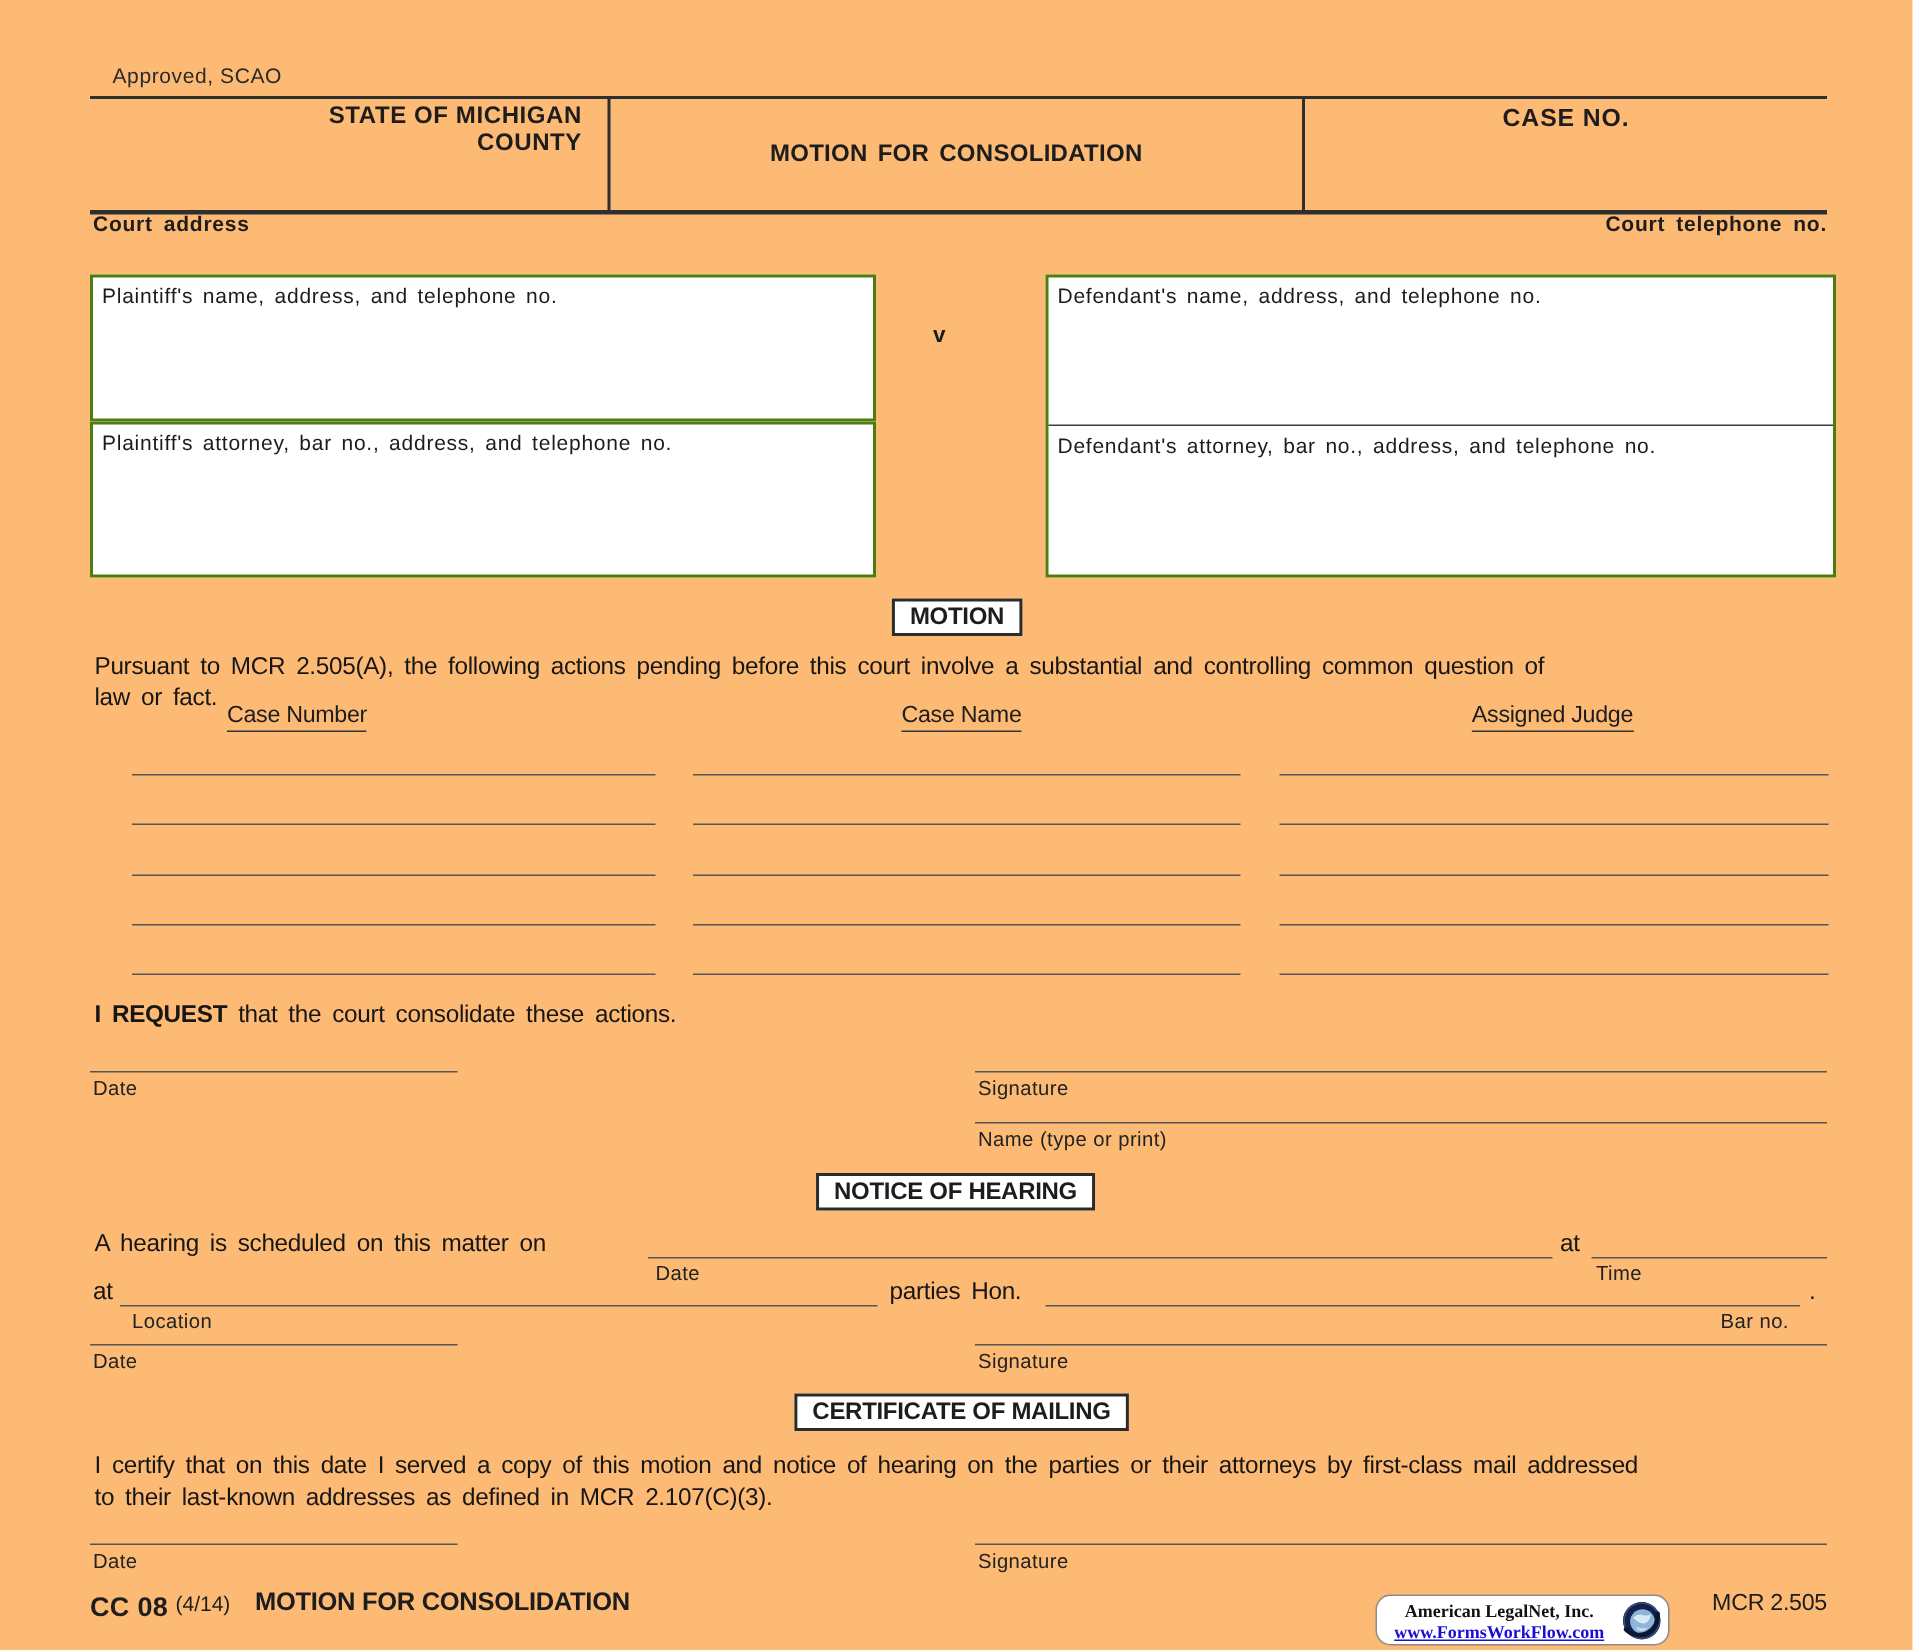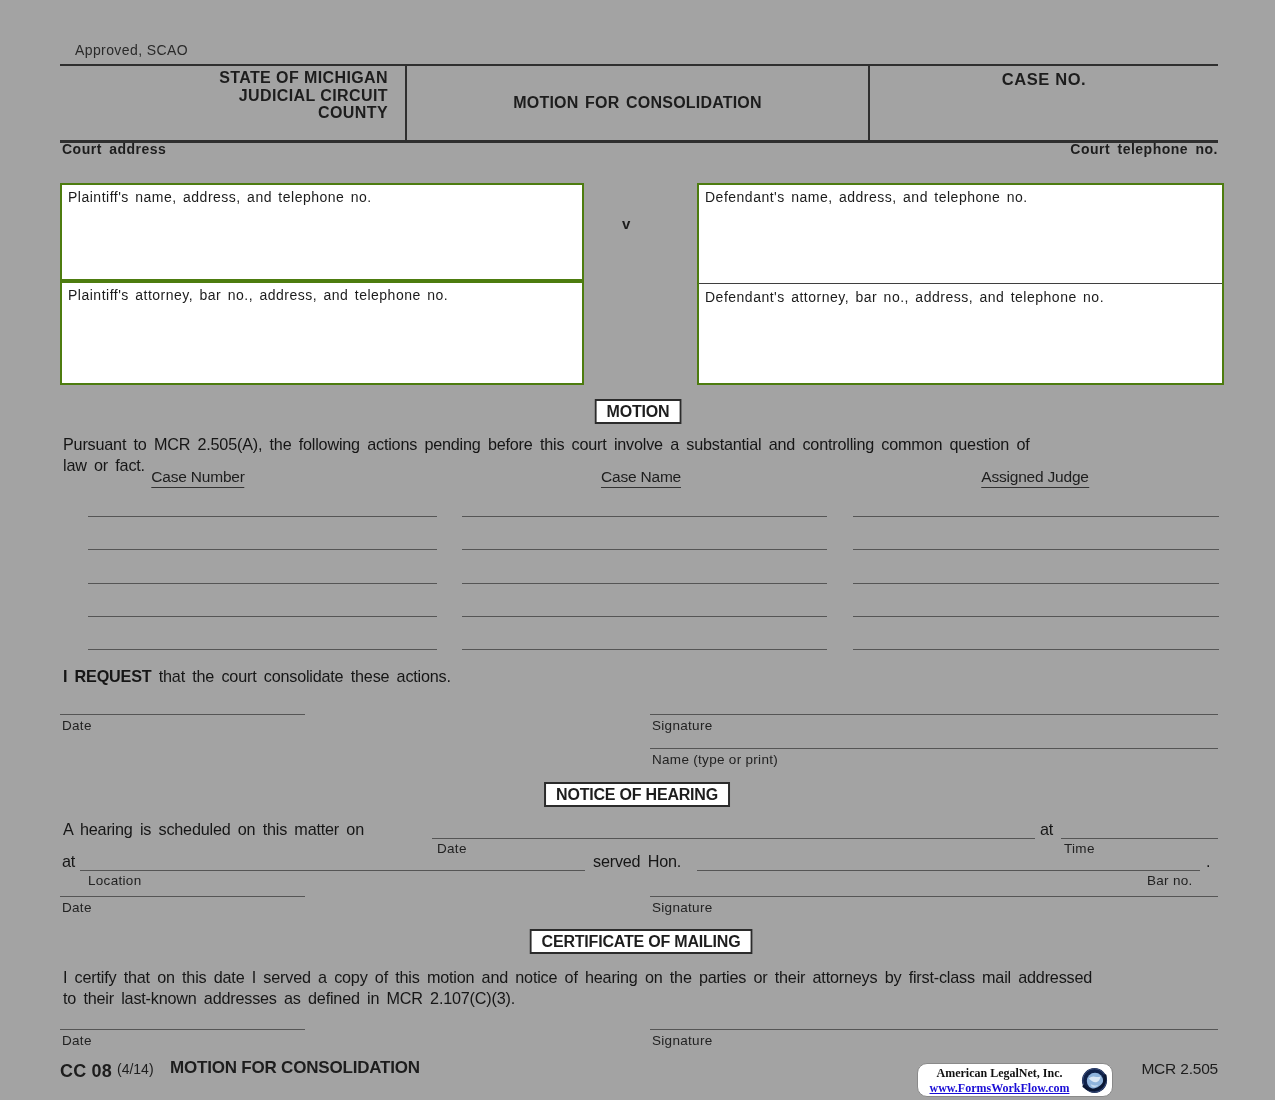--- a/index.html
+++ b/index.html
@@ -1,16 +1,16 @@
 <!DOCTYPE html>
 <html><head>
 <meta charset="utf-8">
 <style>
   html,body{margin:0;padding:0;background:#ffffff;}
-  .page{position:relative;width:1275px;height:1100px;background:#a3a3a3;overflow:hidden;
+  .page{position:relative;width:1275px;height:1100px;background:#fdba74;overflow:hidden;
         font-family:"Liberation Sans",sans-serif;color:#1d1d1d;}
   .abs{position:absolute;}
   .b{font-weight:bold;}
   .small-note{font-size:14px;letter-spacing:0.4px;color:#2a2a2a;}
   .hline{position:absolute;height:0;border-top:1.6px solid #555;}
   .lbl{position:absolute;font-size:13.5px;letter-spacing:0.3px;color:#222;white-space:nowrap;}
   .body-text{font-size:16.2px;letter-spacing:-0.2px;word-spacing:3px;white-space:nowrap;color:#161616;}
   .head-box{position:absolute;border:2px solid #2b2b2b;padding:2px 10px 1px 10px;
             font-size:16px;font-weight:bold;letter-spacing:-0.2px;white-space:nowrap;background:#fff;}
   .party-box{position:absolute;border:2px solid #4d7c0f;background:#fff;}
@@ -38,21 +38,20 @@
 
 <div class="page">
 
   <div class="abs small-note" style="left:75px;top:42px;">Approved, SCAO</div>
 
   <div class="header-table">
     <div class="vdiv" style="left:345px;"></div>
     <div class="vdiv" style="left:808px;"></div>
     <div class="cell1">
       <div>STATE OF MICHIGAN</div>
-      <div>JUDICIAL CIRCUIT</div>
       <div>COUNTY</div>
     </div>
     <div class="cell2">
       <div>MOTION FOR CONSOLIDATION</div>
     </div>
     <div class="cell3">
       <div>CASE NO.</div>
     </div>
   </div>
   <div class="abs b" style="left:62px;top:141px;font-size:14px;letter-spacing:0.5px;word-spacing:3px;">Court address</div>
@@ -113,21 +112,21 @@
   <div class="abs body-text" style="left:63px;top:820px;">A hearing is scheduled on this matter on</div>
   <div class="hline" style="left:432px;top:838px;width:603px;"></div>
   <div class="lbl" style="left:437px;top:841px;">Date</div>
   <div class="abs body-text" style="left:1040px;top:820px;">at</div>
   <div class="hline" style="left:1061px;top:838px;width:157px;"></div>
   <div class="lbl" style="left:1064px;top:841px;">Time</div>
 
   <div class="abs body-text" style="left:62px;top:852px;">at</div>
   <div class="hline" style="left:80px;top:870px;width:505px;"></div>
   <div class="lbl" style="left:88px;top:873px;">Location</div>
-  <div class="abs body-text" style="left:593px;top:852px;">served Hon.</div>
+  <div class="abs body-text" style="left:593px;top:852px;">parties Hon.</div>
   <div class="hline" style="left:697px;top:870px;width:503px;"></div>
   <div class="abs body-text" style="left:1206px;top:852px;">.</div>
   <div class="lbl" style="left:1147px;top:873px;">Bar no.</div>
 
   <div class="hline" style="left:60px;top:896px;width:245px;"></div>
   <div class="lbl" style="left:62px;top:900px;">Date</div>
   <div class="hline" style="left:650px;top:896px;width:568px;"></div>
   <div class="lbl" style="left:652px;top:900px;">Signature</div>
 
   <div class="head-box" style="left:641px;top:929px;transform:translateX(-50%);">CERTIFICATE OF MAILING</div>

